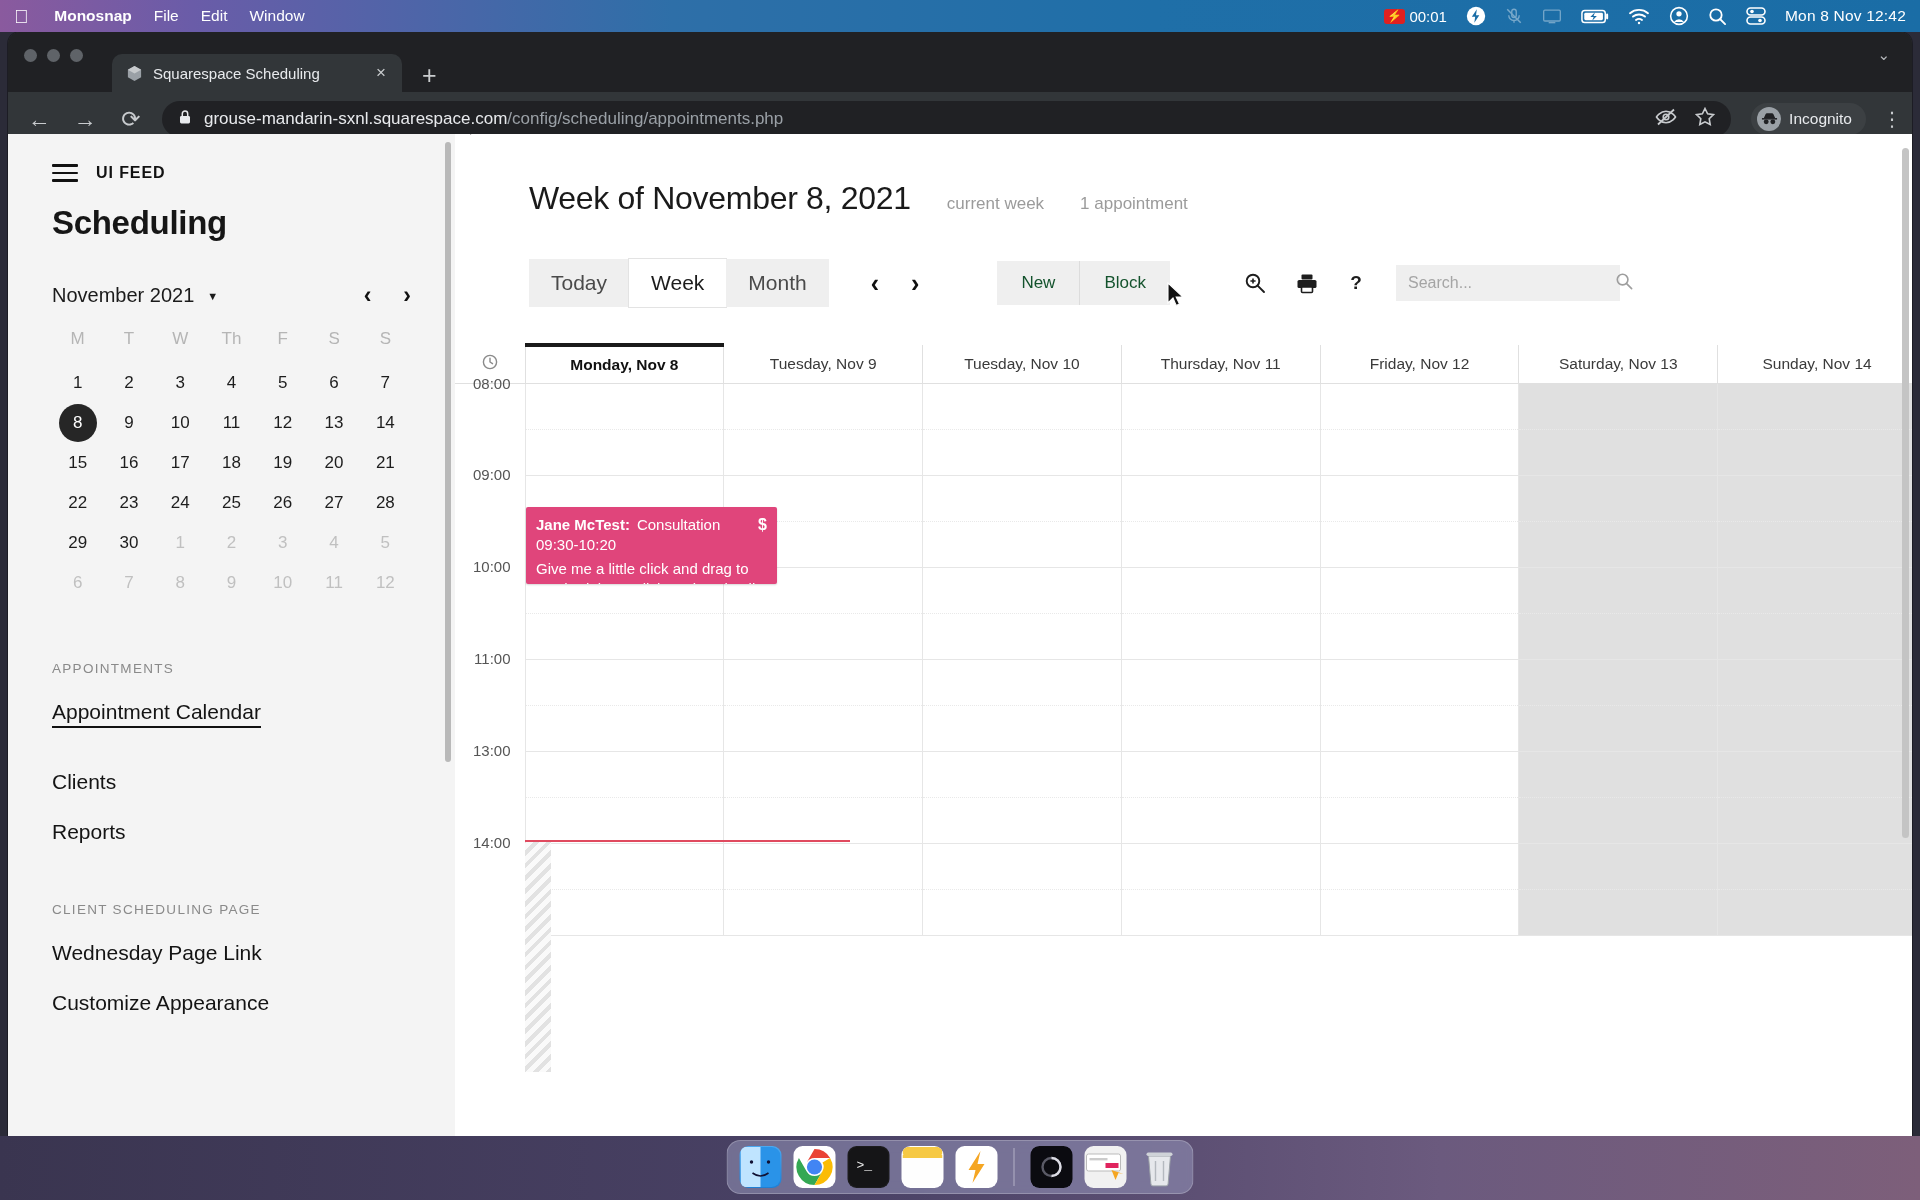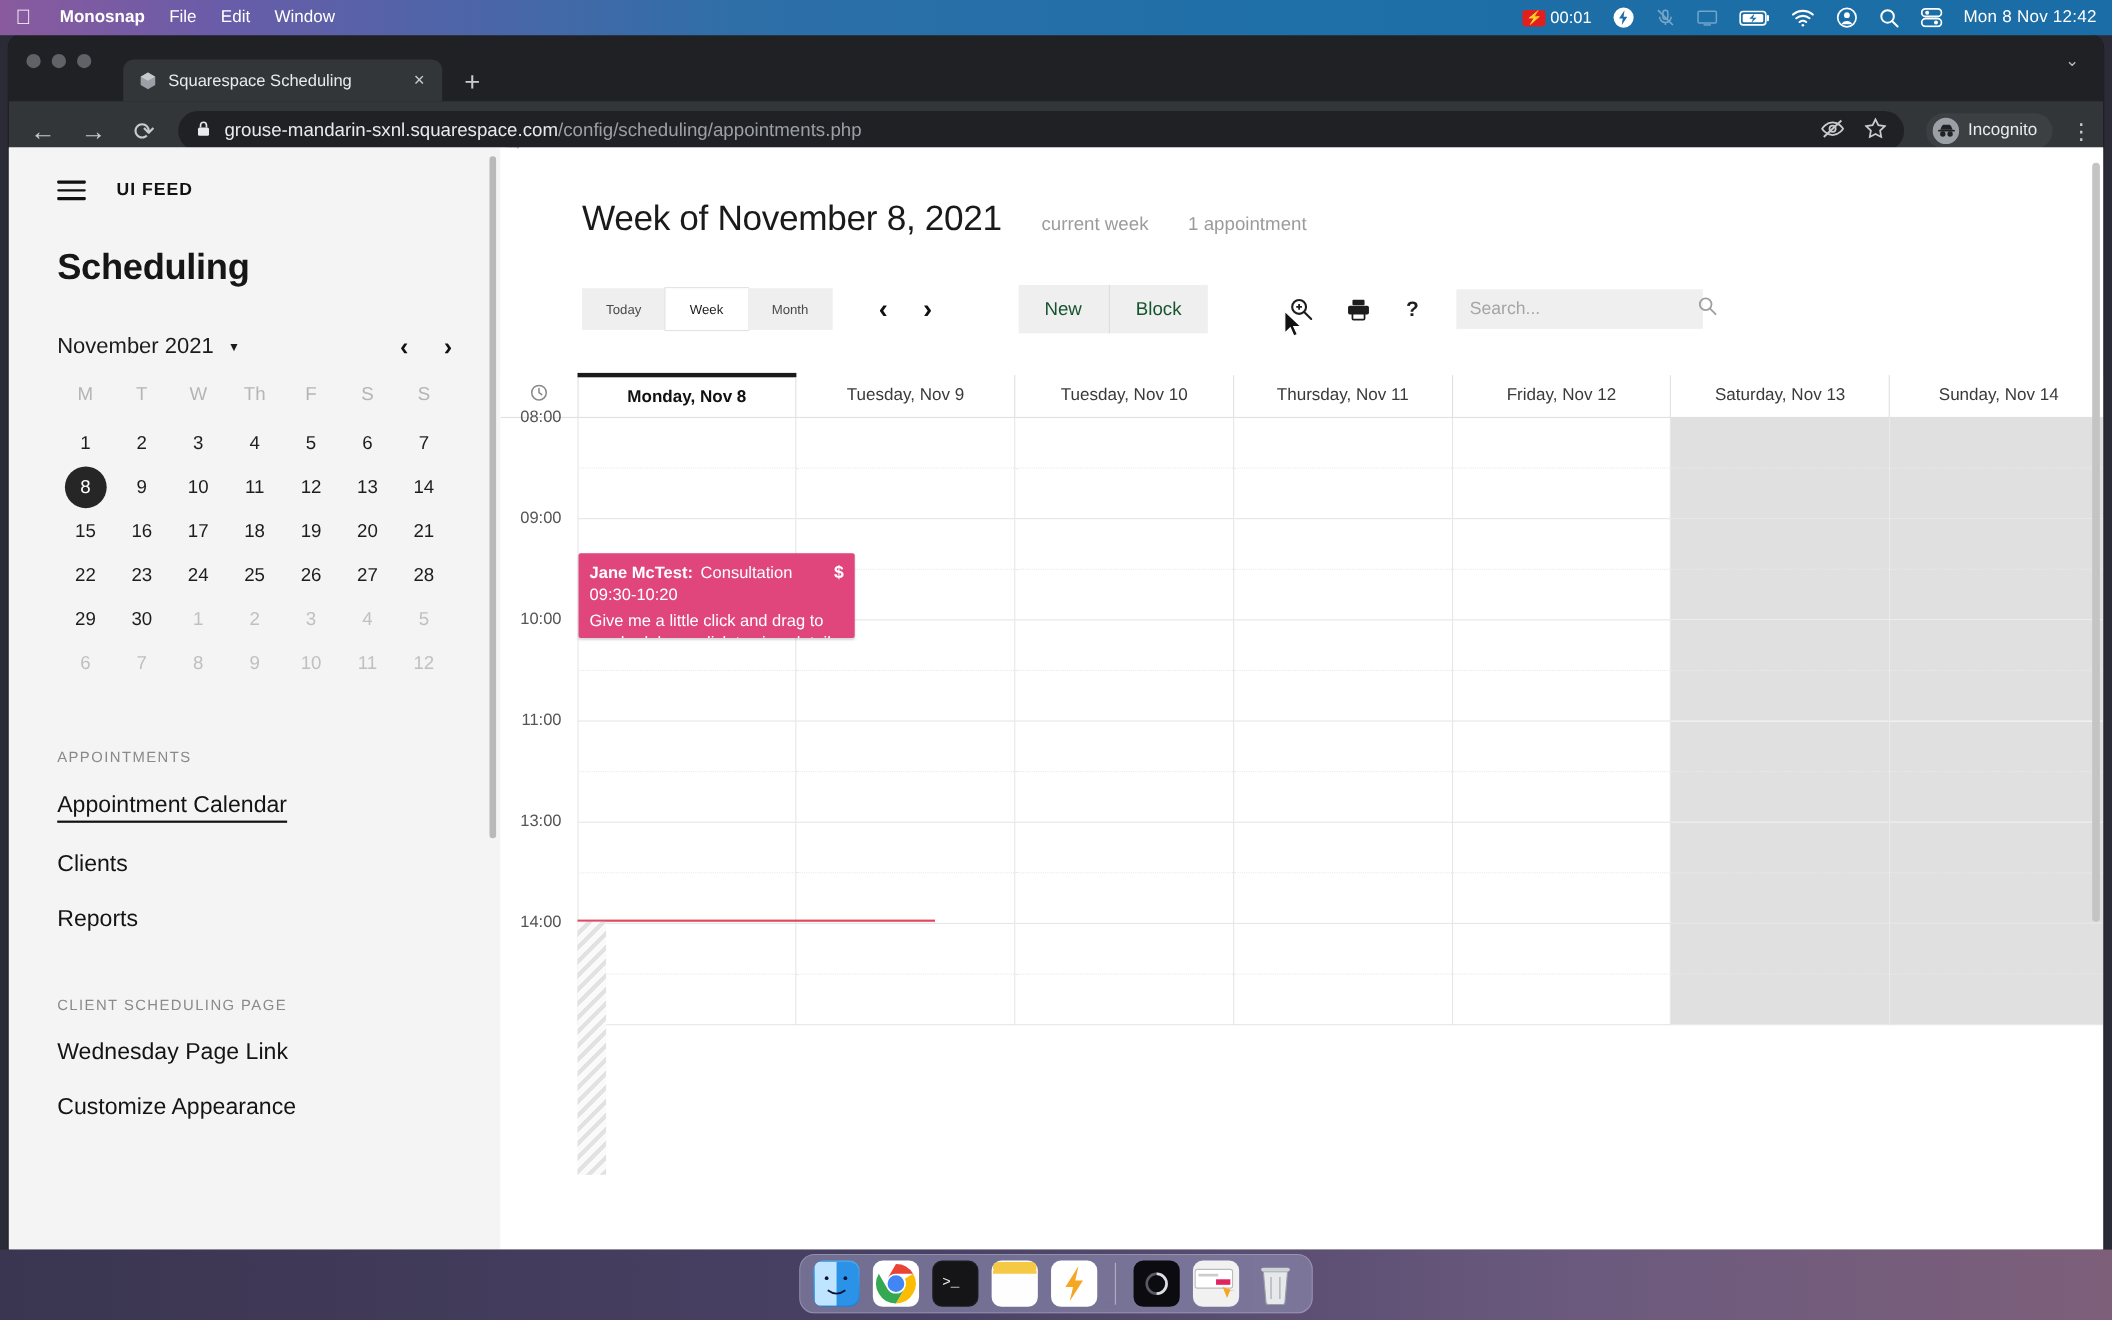--- a/index.html
+++ b/index.html
@@ -96,21 +96,21 @@
     position: absolute; top: 134px; left: 8px;
     width: 1904px; height: 1002px;
     background: #ffffff; display: flex; overflow: hidden;
   }
 
   
   .sidebar {
     width: 447px; height: 100%; background: #f4f4f4;
     padding: 30px 44px 0 44px; position: relative; flex: none;
   }
-  .brandrow { display: flex; gap: 28px; margin-bottom: 42px; }
+  .brandrow { display: flex; gap: 18px; margin-bottom: 22px; }
   .hamburger { display: flex; flex-direction: column; gap: 5px; width: 26px; }
   .hamburger i { display: block; height: 2.5px; background: #111; border-radius: 1px; }
   .brandtext { font-size: 16px; font-weight: bold; letter-spacing: .9px; color: #111; }
   .page-title { font-size: 33px; font-weight: bold; color: #161616; margin-bottom: 42px; letter-spacing: -.3px; }
 
   .calhead { display: flex; align-items: center; margin-bottom: 22px; }
   .month-label { font-size: 20px; color: #1b1b1b; }
   .caret { margin-left: 13px; font-size: 11px; color: #1b1b1b; }
   .cal-navs { margin-left: auto; display: flex; gap: 32px; align-items: center; }
   .cal-nav { font-size: 23px; color: #111; font-weight: bold; line-height: 1; }
@@ -140,21 +140,21 @@
   
   .main { flex: 1; position: relative; background: #fff; overflow: hidden; }
   .main-inner { padding: 46px 0 0 74px; }
   .titlerow { display: flex; align-items: baseline; gap: 36px; margin-bottom: 42px; }
   .week-title { font-size: 32px; color: #1a1a1a; letter-spacing: -.3px; }
   .sub-note { font-size: 17px; color: #9b9b9b; }
 
   .ctrlrow { display: flex; align-items: center; gap: 0; margin-bottom: 36px; }
   .seg { display: flex; }
   .seg button {
-    font-family: inherit; font-size: 12px; color: #4a4a4a;
+    font-family: inherit; font-size: 21px; color: #4a4a4a;
     background: #efefef; border: none; padding: 12px 22px; cursor: pointer;
   }
   .seg button.active { background: #ffffff; color: #1c1c1c; box-shadow: 0 0 0 1px #e3e3e3; }
   .arrows { display: flex; gap: 32px; margin-left: 42px; }
   .arrow { font-size: 25px; font-weight: bold; color: #111; line-height: 1; cursor: pointer; }
   .nb-group { display: flex; margin-left: 78px; }
   .nb-group button {
     font-family: inherit; font-size: 17px; color: #14532d;
     background: #efefef; border: none; padding: 12px 24px; cursor: pointer;
   }
@@ -468,21 +468,21 @@
             <td class="muted"><span class="daycell">10</span></td>
             <td class="muted"><span class="daycell">11</span></td>
             <td class="muted"><span class="daycell">12</span></td>
           </tr>
         </tbody>
     </table>
 
     <div id="sidebar-sections">
         <div class="side-section">
           <div class="side-label">APPOINTMENTS</div>
-          <div style="margin-bottom: 26px;"><span class="side-link active" style="margin-bottom: 0px;">Appointment Calendar</span></div>
+          <div style="margin-bottom: 26px;"><span class="side-link active" style="margin-bottom: 16px;">Appointment Calendar</span></div>
           <div style="margin-bottom: 26px;">
             <span class="side-link" style="margin-bottom: 0px;">Clients</span>
           </div>
           <div style="margin-bottom: 13px;">
             <span class="side-link" style="margin-bottom: 0px;">Reports</span>
           </div>
         </div>
         <div class="side-section">
           <div class="side-label">CLIENT SCHEDULING PAGE</div>
           <div style="margin-bottom: 26px;">

